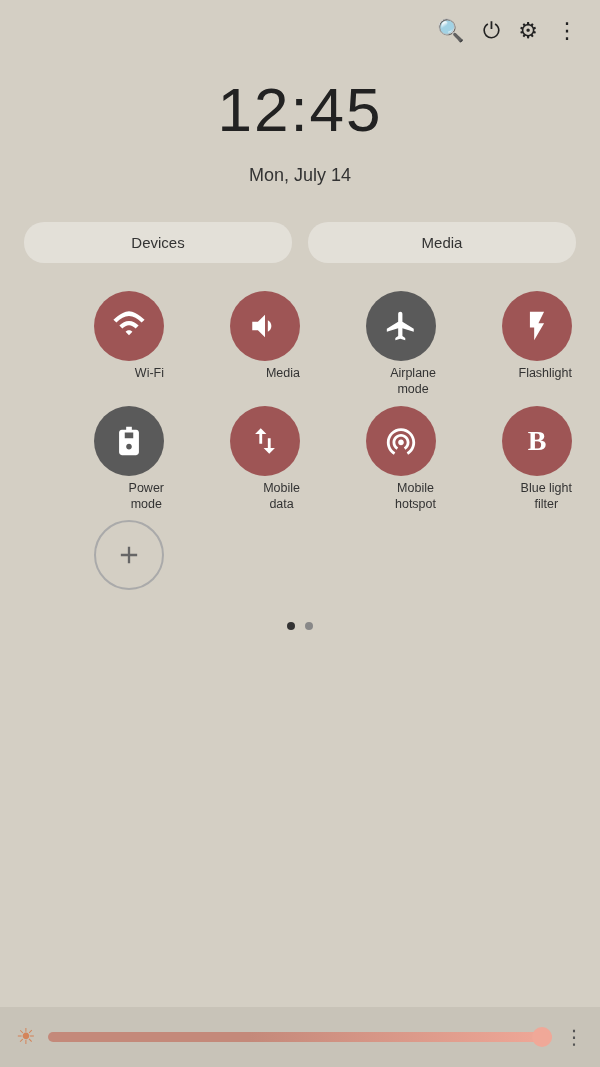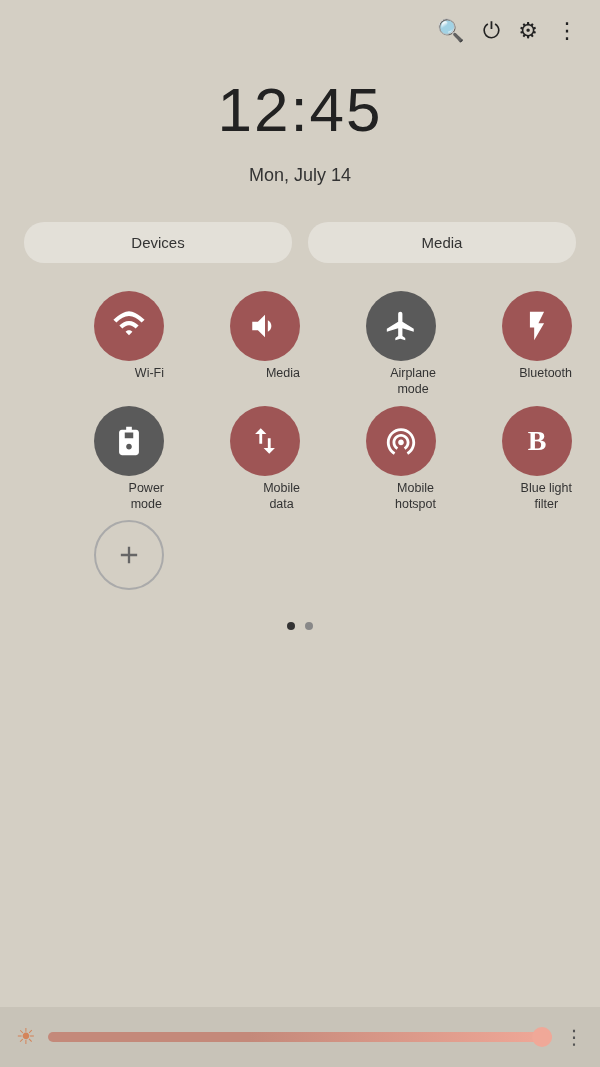--- a/index.html
+++ b/index.html
@@ -227,21 +227,21 @@
     </div>
     <div class="tile-label">Airplane<br>mode</div>
   </div>
 
   <div class="tile">
     <div class="tile-icon active-red">
       <svg class="icon-svg" viewBox="0 0 24 24">
           <path d="M7 2v11h3v9l7-12h-4l4-8z"></path>
         </svg>
     </div>
-    <div class="tile-label">Bluetooth</div>
+    <div class="tile-label">Flashlight</div>
   </div>
 
   <div class="tile">
     <div class="tile-icon inactive-dark">
       <svg class="icon-svg" viewBox="0 0 24 24">
           <path d="M17 4h-3V2h-4v2H7C5.9 4 5 4.9 5 6v14c0 1.1.9 2 2 2h10c1.1 0 2-.9 2-2V6c0-1.1-.9-2-2-2zm-5 14c-1.1 0-2-.9-2-2s.9-2 2-2 2 .9 2 2-.9 2-2 2zm3-8H9V6h6v4z"></path>
         </svg>
     </div>
     <div class="tile-label">Power<br>mode</div>
   </div>

